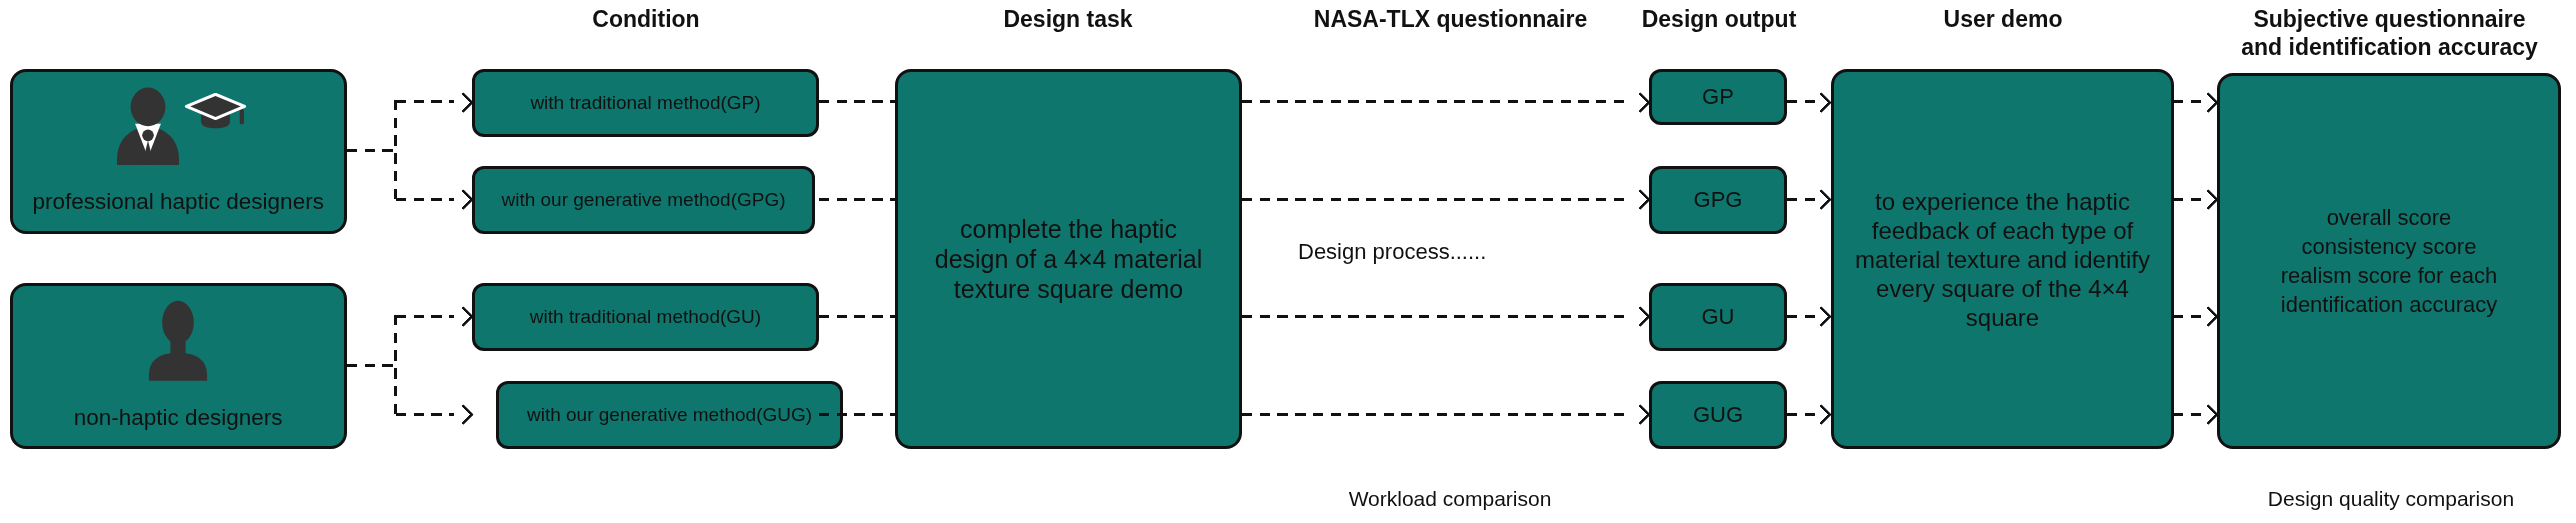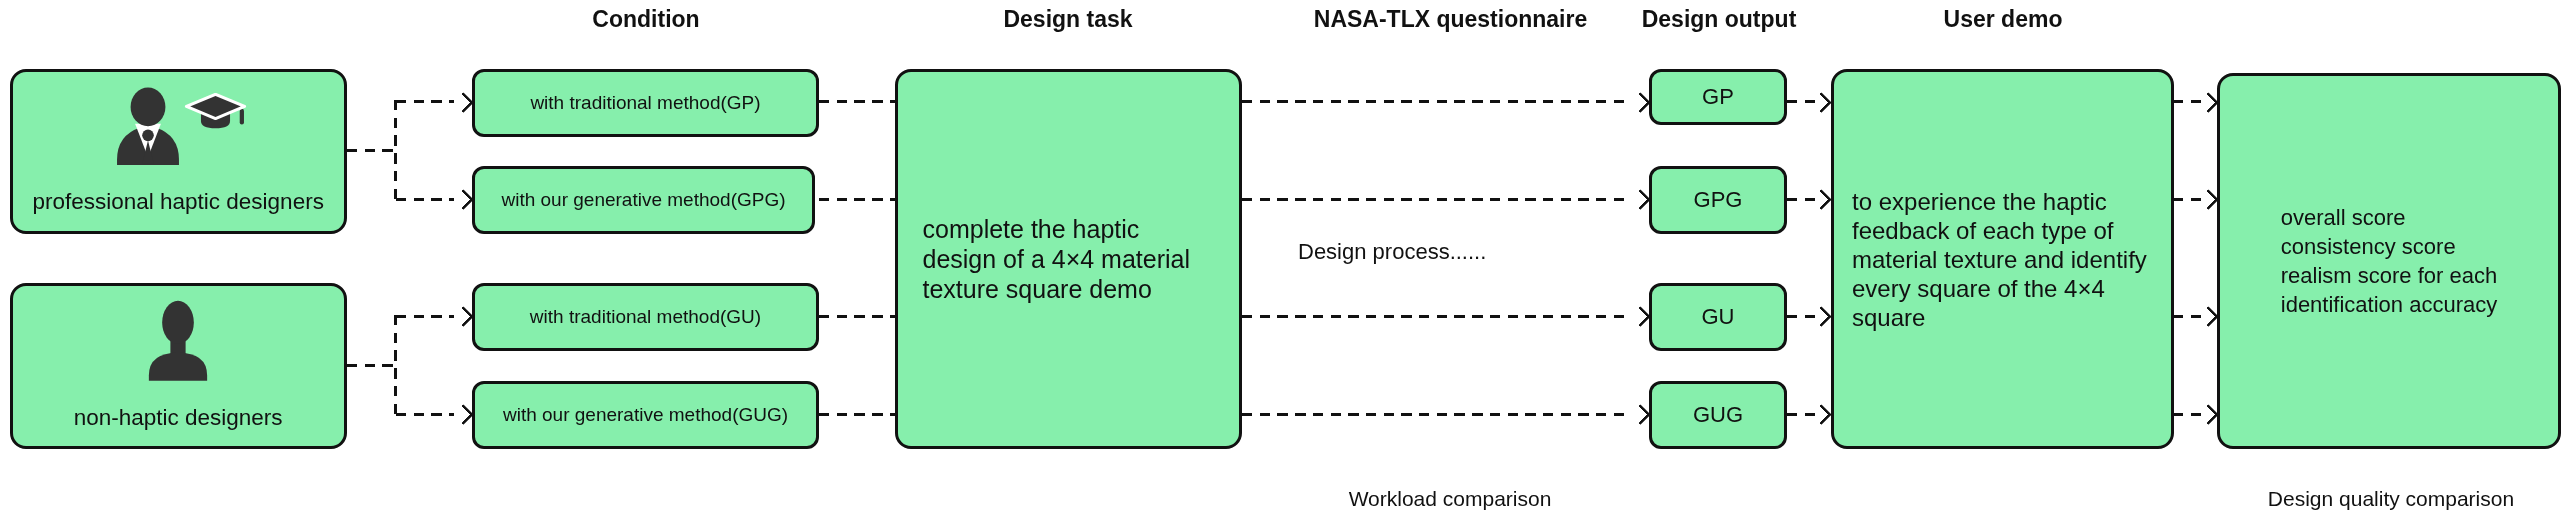--- a/index.html
+++ b/index.html
@@ -7,21 +7,21 @@
     --icon:#333333;
   }
   *{box-sizing:border-box;margin:0;padding:0}
   html,body{background:#ffffff}
   body{font-family:"Liberation Sans","DejaVu Sans",sans-serif;color:var(--ink)}
   #canvas{position:relative;width:2576px;height:523px;background:#ffffff;overflow:hidden}
 
   .hdr{position:absolute;top:4.9px;font-size:23px;font-weight:bold;text-align:center;line-height:28px;white-space:nowrap}
   .hdr2{white-space:normal}
 
-  .node{position:absolute;border:3px solid var(--ink);background:#86efac;display:flex;align-items:center;justify-content:center;}
+  .node{position:absolute;border:3px solid var(--ink);background:#0f766e;display:flex;align-items:center;justify-content:center;text-align:center}
   .small{border-radius:12px;font-size:19px}
   .big{border-radius:16px}
   .grp{flex-direction:column;justify-content:center;gap:25.6px;padding-bottom:3.7px}
   .grp .lbl{font-size:22.5px;line-height:24px}
   .iconrow{display:flex;align-items:flex-start;justify-content:center}
   .outbox{font-size:22px}
   .bigtext{font-size:25px;line-height:30px;width:292px}
   .usertext{font-size:24px;line-height:29px;width:301px}
   .subjtext{font-size:22px;line-height:29px}
 
@@ -35,20 +35,24 @@
 </head>
 <body>
 
 <div id="canvas">
 
   <div class="hdr" style="left:946px;width:244px">Design task</div>
   <div class="hdr" style="left:524px;width:244px">Condition</div>
   <div class="hdr" style="left:1283px;width:335px">NASA-TLX questionnaire</div>
   <div class="hdr" style="left:1597px;width:244px">Design output</div>
   <div class="hdr" style="left:1881px;width:244px">User demo</div>
+  <div class="hdr hdr2" style="left:2222px;width:335px">
+    <div>Subjective questionnaire</div>
+    <div>and identification accuracy</div>
+  </div>
 
   <div class="node big grp" style="left:9.7px;top:69px;width:337px;height:165px">
     <div class="iconrow">
       <svg width="78" height="80" viewBox="0 0 120 124">
         <path d="M12,124 L12,116 Q12,78 48,66 L72,66 Q108,78 108,116 L108,124 Z" fill="#333333"></path>
         <polygon points="40,60 60,112 80,60" fill="#ffffff"></polygon>
         <circle cx="60" cy="78" r="9" fill="#333333"></circle>
         <polygon points="60,86 51,122 69,122" fill="#333333"></polygon>
         <ellipse cx="60" cy="34" rx="27" ry="30" fill="#333333"></ellipse>
       </svg>
@@ -74,21 +78,21 @@
 
   <div class="node small" style="left:472px;top:69px;width:347px;height:68px">
       <span>with traditional method(GP)</span>
     </div>
   <div class="node small" style="left:472px;top:166px;width:343px;height:68px">
       <span>with our generative method(GPG)</span>
     </div>
   <div class="node small" style="left:472px;top:283px;width:347px;height:68px">
       <span>with traditional method(GU)</span>
     </div>
-  <div class="node small" style="left:472px;top:381px;width:347px;height:68px">
+  <div class="node small" style="left:496px;top:381px;width:347px;height:68px">
       <span>with our generative method(GUG)</span>
     </div>
 
   <div class="node big" style="left:895px;top:69px;width:347px;height:380px">
     <div class="bigtext">complete the haptic design of a 4×4 material texture square demo</div>
   </div>
 
   <div class="note" style="left:1298px;top:239px;width:304px">Design process......</div>
 
   <div class="node small outbox" style="left:1649px;top:69px;width:138px;height:56px">

